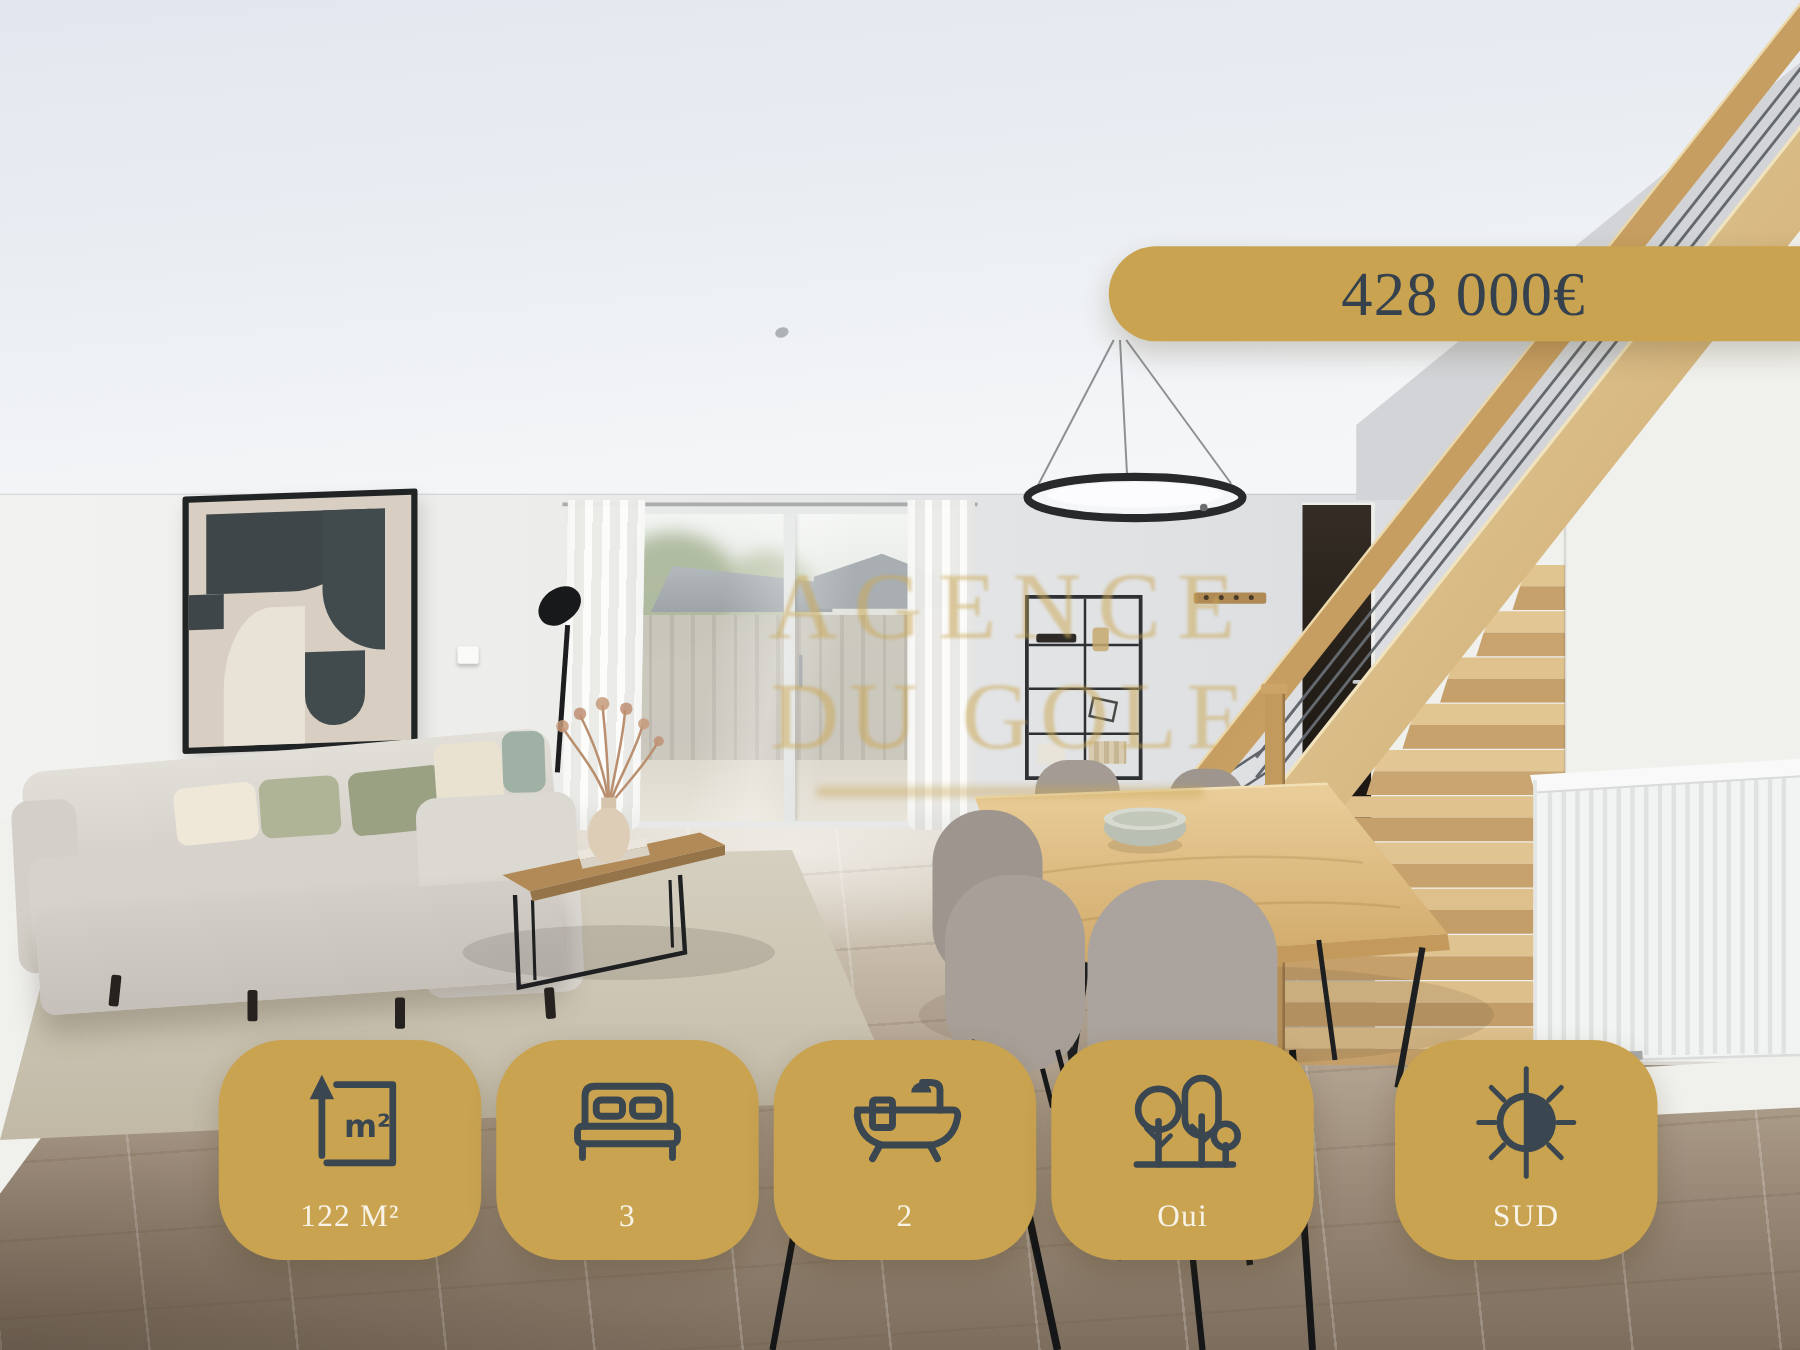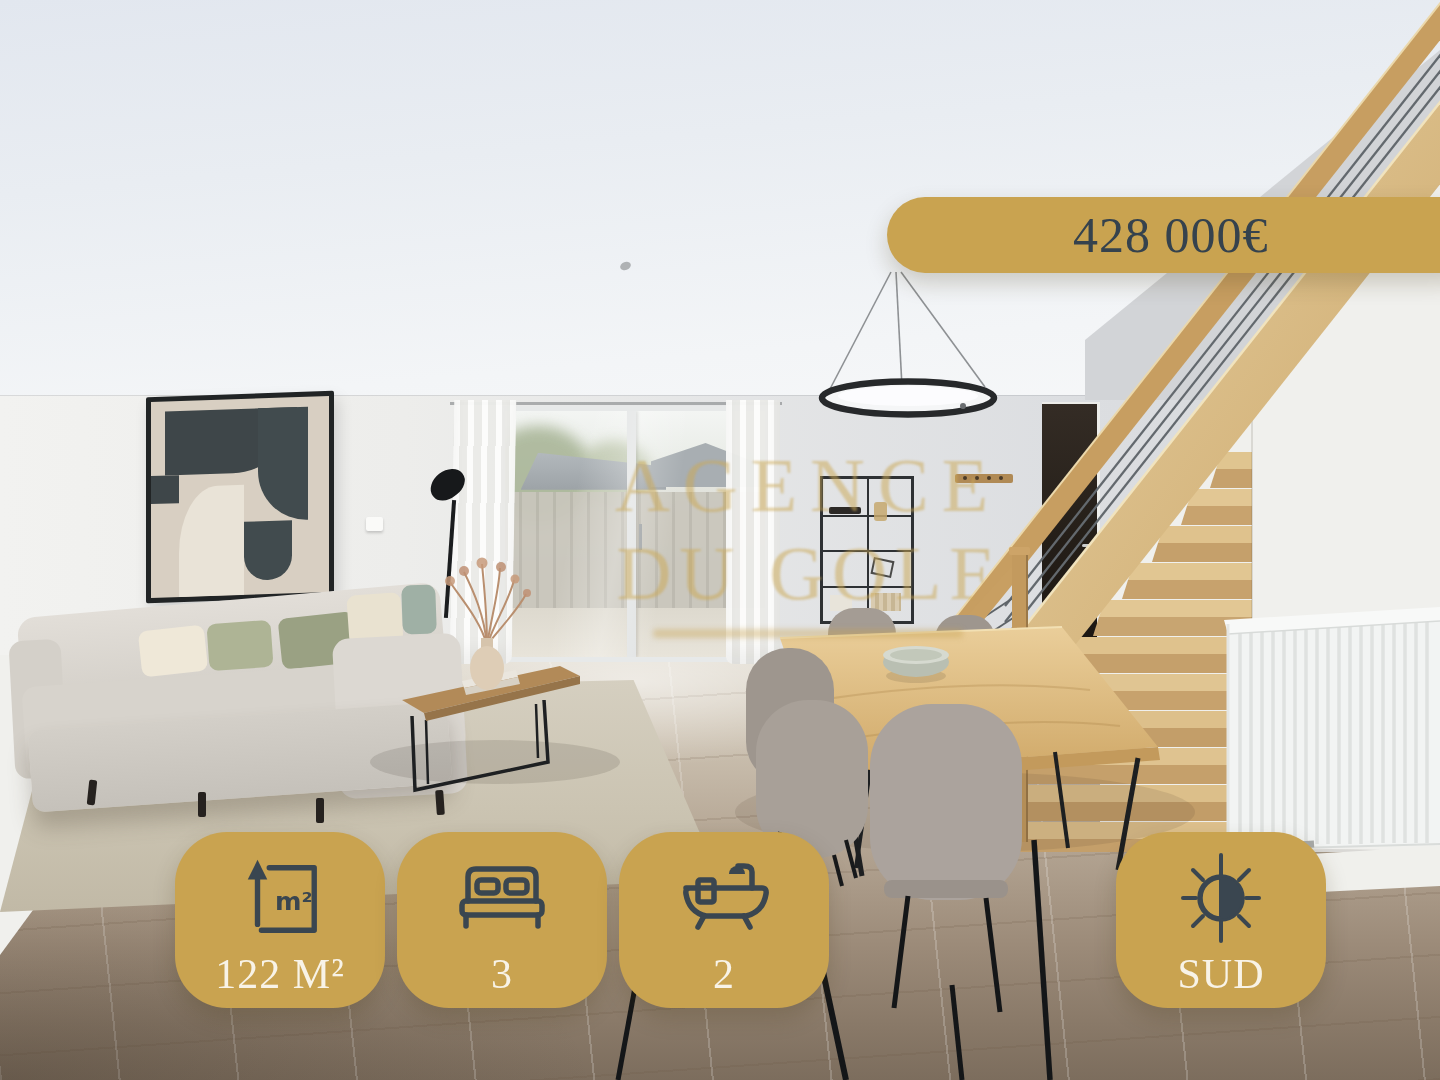--- a/index.html
+++ b/index.html
@@ -122,21 +122,21 @@
   .city-badge{left:817px;top:42px;width:619px;height:130px;border-radius:46px;
     display:flex;align-items:center;justify-content:center;}
   .city-badge span{font-size:78px;letter-spacing:2px;color:var(--txt-dark);}
   .price-badge{left:887px;top:197px;width:593px;height:76px;border-radius:38px;
     display:flex;align-items:center;}
   .price-badge span{font-size:50px;letter-spacing:1px;color:var(--txt-dark);margin-left:186px;}
   .feature{top:832px;width:210px;height:176px;border-radius:52px;display:flex;flex-direction:column;
     align-items:center;justify-content:flex-end;padding-bottom:0;box-sizing:border-box;}
   .f1{left:175px;} .f2{left:397px;} .f3{left:619px;} .f4{left:841px;} .f5{left:1116px;}
   .f-icon{height:104px;display:flex;align-items:center;justify-content:center;margin-top:10px;}
-  .f-label{font-size:42px;letter-spacing:1px;color:var(--txt-light);height:58px;line-height:48px;}
+  .f-label{font-size:25px;letter-spacing:1px;color:var(--txt-light);height:58px;line-height:48px;}
   .ic{stroke:var(--stroke);fill:none;stroke-width:5.5;stroke-linecap:round;stroke-linejoin:round;}
   .ic-thin{stroke:var(--stroke);fill:none;stroke-width:4;stroke-linecap:round;}
   .ic-fill{fill:var(--stroke);stroke:none;}
   .ic-txt{fill:var(--stroke);font-family:"DejaVu Sans","Liberation Sans",sans-serif;font-weight:bold;}
 </style>
 </head>
 <body>
 
 <div class="canvas">
 
@@ -432,20 +432,38 @@
         <path class="ic-fill" d="M55,18 a8,8 0 0 1 16,0 l-16,0 Z"></path>
         <path class="ic" d="M12,32 H88 Q93,32 92,38 Q89,56 72,60 H32 Q15,56 12,38 Q11,32 16,32 Z"></path>
         <rect class="ic" x="24" y="24" width="16" height="22" rx="2"></rect>
         <line class="ic" x1="30" y1="60" x2="24" y2="71"></line>
         <line class="ic" x1="70" y1="60" x2="76" y2="71"></line>
       </svg>
     </div>
     <div class="f-label">2</div>
   </div>
 
+  <div class="abs badge feature f4">
+    <div class="f-icon">
+      <svg width="96" height="88" viewBox="0 0 100 90">
+        <circle class="ic" cx="30" cy="34" r="17"></circle>
+        <line class="ic" x1="30" y1="44" x2="30" y2="80"></line>
+        <line class="ic-thin" x1="30" y1="60" x2="20" y2="50"></line>
+        <line class="ic-thin" x1="30" y1="66" x2="40" y2="56"></line>
+        <rect class="ic" x="52" y="8" width="28" height="48" rx="14"></rect>
+        <line class="ic" x1="66" y1="40" x2="66" y2="80"></line>
+        <line class="ic-thin" x1="66" y1="56" x2="58" y2="48"></line>
+        <line class="ic-thin" x1="66" y1="62" x2="74" y2="54"></line>
+        <circle class="ic" cx="86" cy="56" r="10"></circle>
+        <line class="ic" x1="86" y1="64" x2="86" y2="80"></line>
+        <line class="ic" x1="12" y1="80" x2="92" y2="80"></line>
+      </svg>
+    </div>
+    <div class="f-label">Oui</div>
+  </div>
 
   <div class="abs badge feature f5">
     <div class="f-icon">
       <svg width="92" height="92" viewBox="0 0 92 92">
         <line class="ic-thin" x1="46" y1="3" x2="46" y2="89"></line>
         <circle class="ic" cx="46" cy="46" r="21"></circle>
         <path class="ic-fill" d="M46,25 A21,21 0 0 1 46,67 Z"></path>
         <line class="ic-thin" x1="8" y1="46" x2="21" y2="46"></line>
         <line class="ic-thin" x1="71" y1="46" x2="84" y2="46"></line>
         <line class="ic-thin" x1="18" y1="18" x2="28" y2="28"></line>

